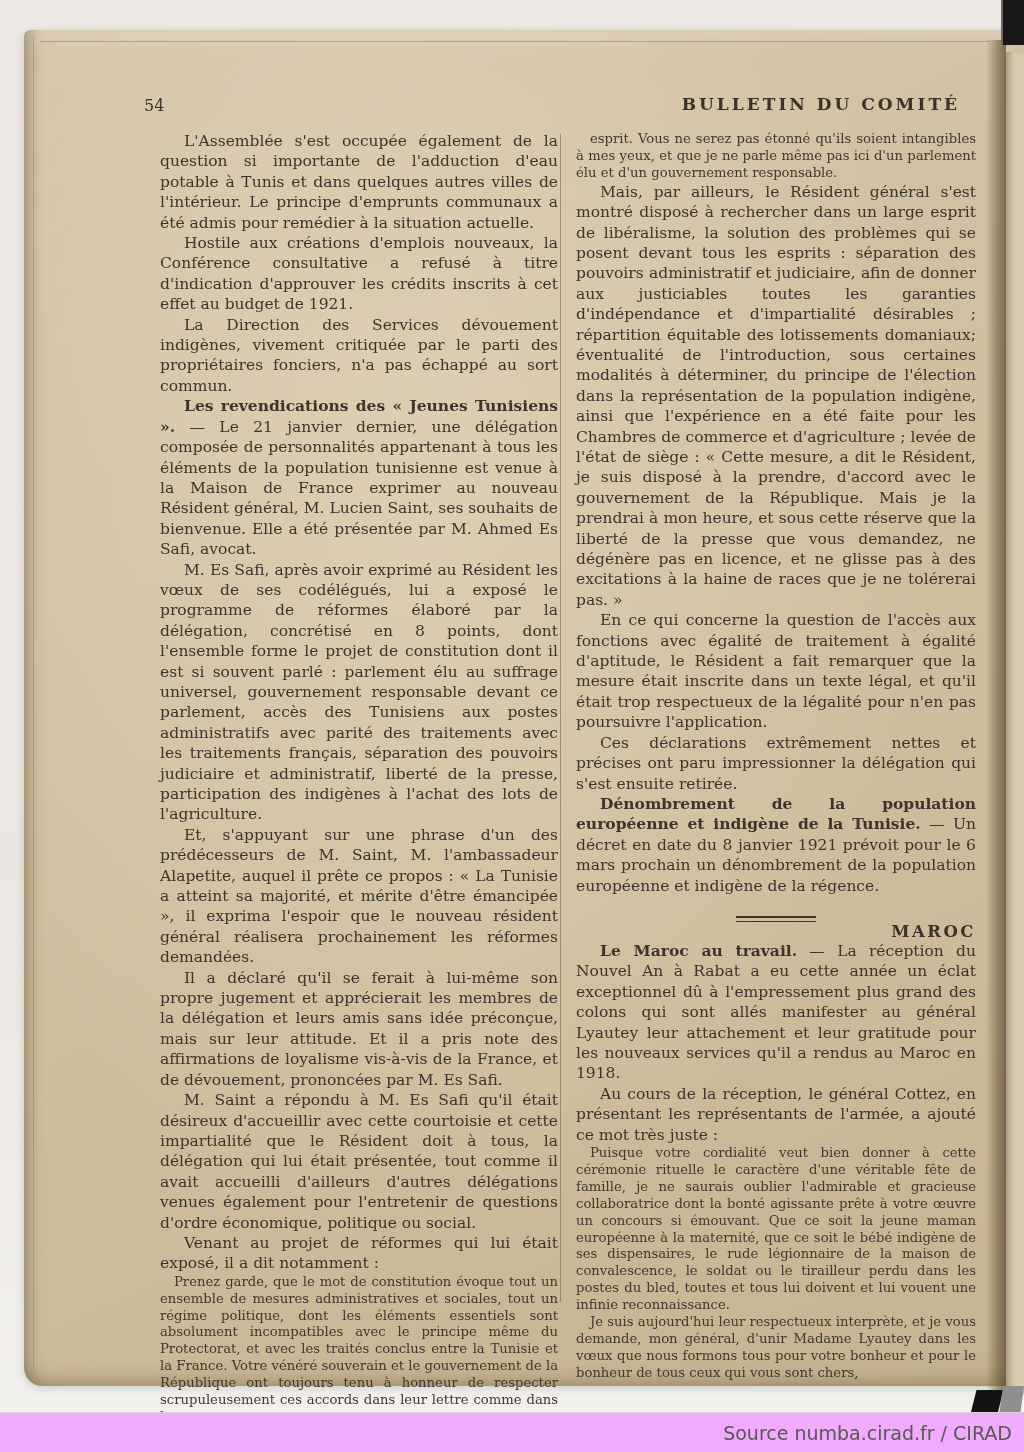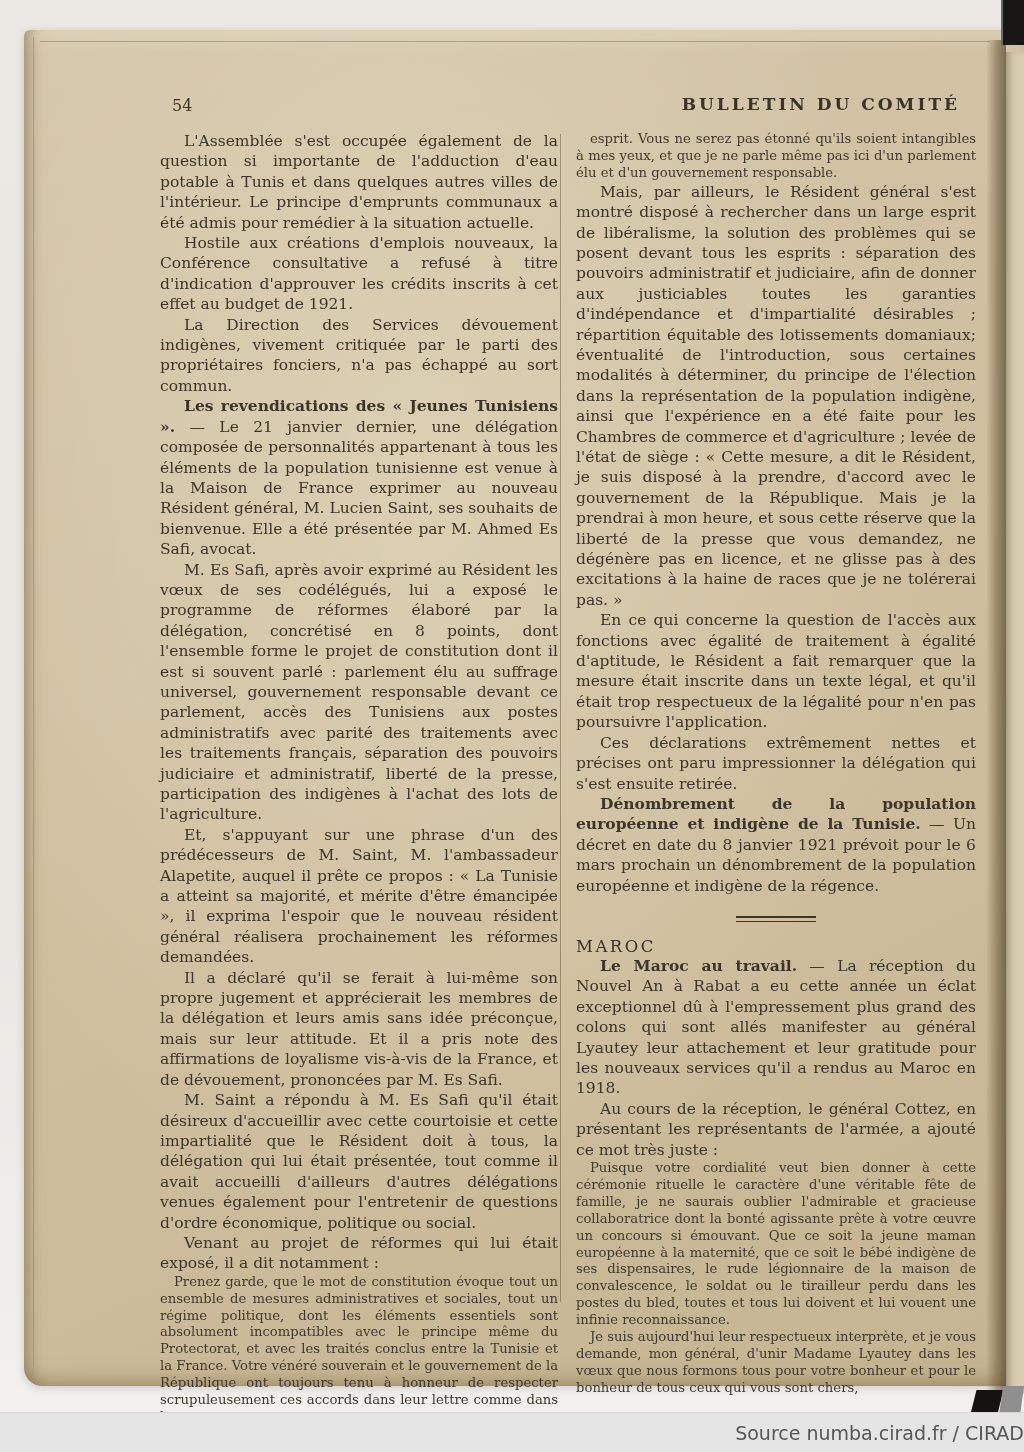--- a/index.html
+++ b/index.html
@@ -29,41 +29,41 @@
   .adjacent-page{position:absolute;left:1006px;top:52px;width:18px;height:1342px;
     background:#d9cdb1;box-shadow:inset 7px 0 9px -5px rgba(60,45,20,.45);}
   .clip-top{position:absolute;left:1001px;top:0;width:23px;height:45px;
     background:#181716;border-left:2px solid #6a6a6a;}
   .clip-bottom-black{position:absolute;left:973px;top:1390px;width:27px;height:28px;
     background:#141311;transform:skewX(-14deg);}
   .clip-bottom-gray{position:absolute;left:1001px;top:1386px;width:21px;height:30px;
     background:#8f8f90;transform:skewX(-8deg);}
   .footer-bar{
     position:absolute;left:0;top:1412px;width:1024px;height:40px;
-    background:#e5e5e5;border-top:1px solid #d9d6d2;
+    background:#f0abfc;border-top:1px solid #d9d6d2;
     font-family:"DejaVu Sans", sans-serif;font-size:19px;color:#585756;
-    text-align:right;line-height:40px;box-sizing:border-box;
+    text-align:right;line-height:40px;box-sizing:border-box;padding-right:12px;
   }
-  .page-number{position:absolute;left:148px;top:66px;font-size:16px;color:#3c352b;text-align:center;}
+  .page-number{position:absolute;left:120px;top:66px;font-size:16px;color:#3c352b;text-align:center;}
   .journal-title{position:absolute;left:136px;top:64px;width:800px;text-align:right;
     font-size:17px;font-weight:bold;letter-spacing:3px;color:#3a332a;}
   .column{position:absolute;top:101px;color:#3c352b;text-align:justify;}
   .col-left{left:136px;width:398px;}
   .col-right{left:552px;width:400px;}
   .column-divider{position:absolute;left:536px;top:104px;width:1px;height:1168px;
     background:rgba(104,86,56,.5);}
   p.para{margin:0;font-size:15.5px;line-height:20.4px;text-indent:24px;}
   p.small{margin:0;font-size:13.2px;line-height:16.9px;text-indent:14px;color:#403930;}
   .gap-sm{margin-top:10px;}
   .gap-md{margin-top:16px;}
   .gap-lg{margin-top:20px;}
   .lead{font-weight:bold;}
   .rule-double{width:80px;height:3px;margin:20px auto 0 auto;
     border-top:2px solid #3c352b;border-bottom:1px solid #3c352b;}
-  .maroc-heading{margin-top:15px;text-align:left;font-size:16.5px;font-weight:normal;
+  .maroc-heading{text-align:right;font-size:16.5px;font-weight:bold;
     letter-spacing:2.5px;color:#3a332a;}
 </style>
 </head>
 <body>
 
 <div class="paper-page">
   <div class="edge-line-top"></div>
   <div class="edge-line-left"></div>
 
   <div class="page-number">54</div>

